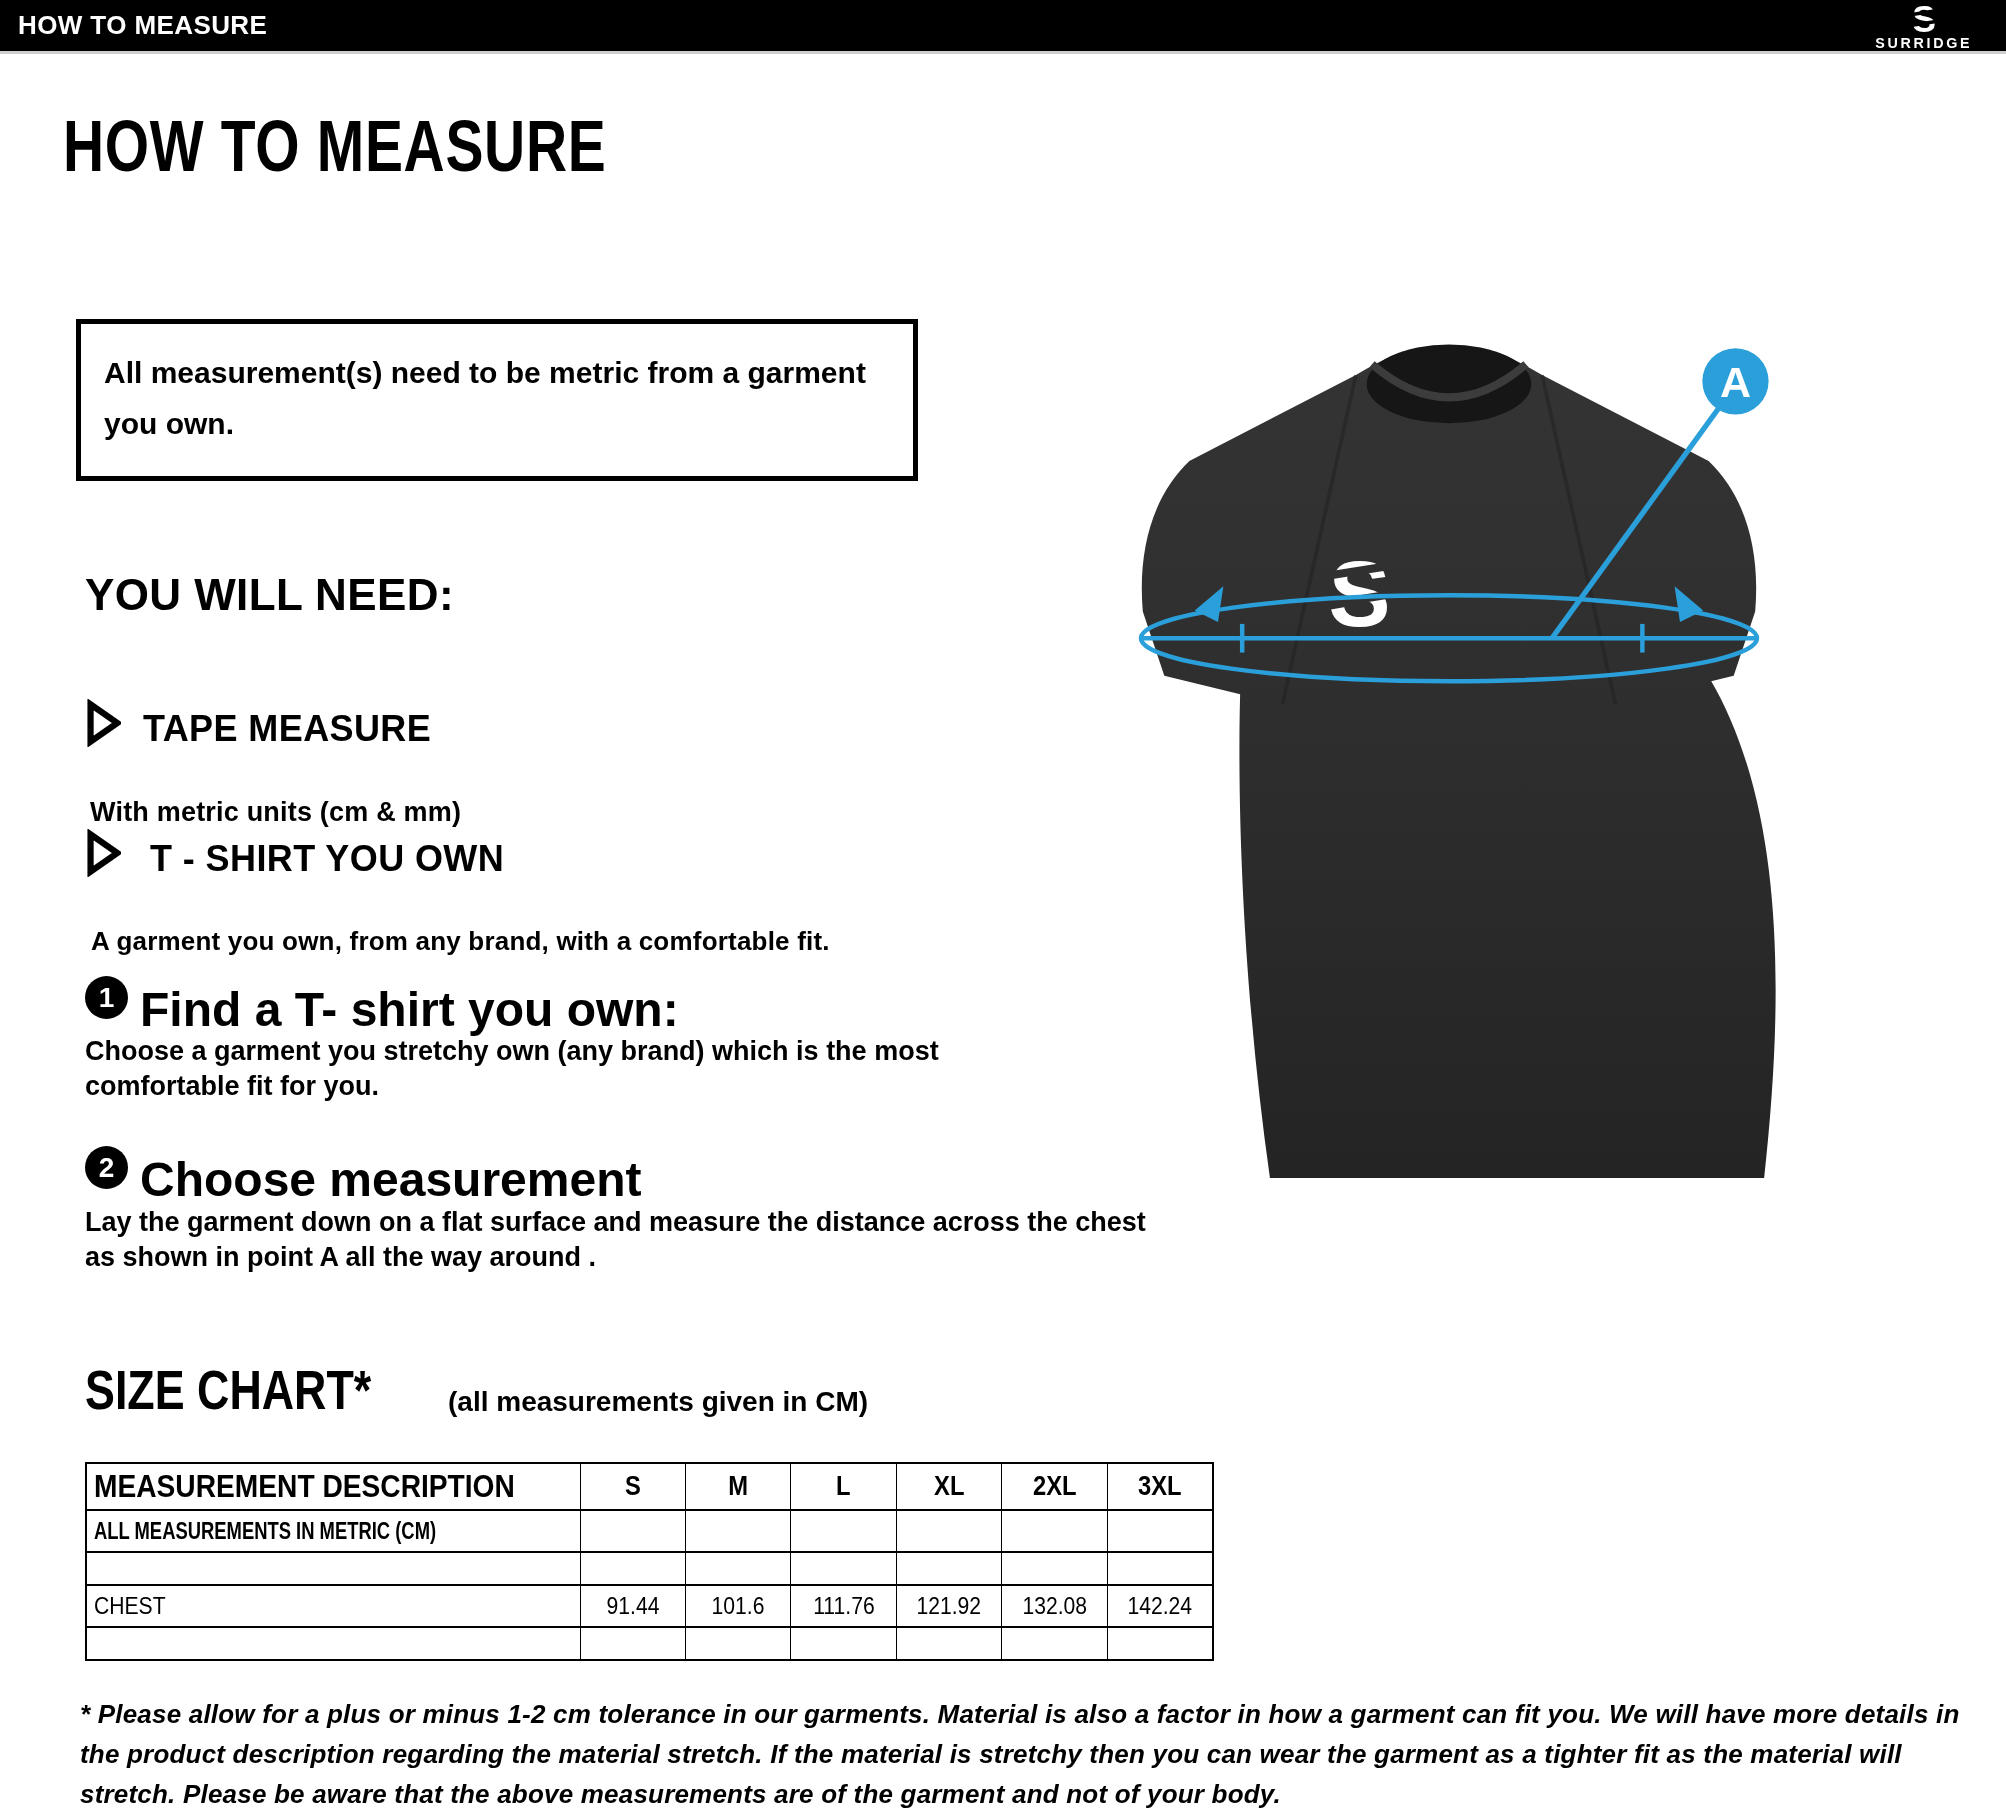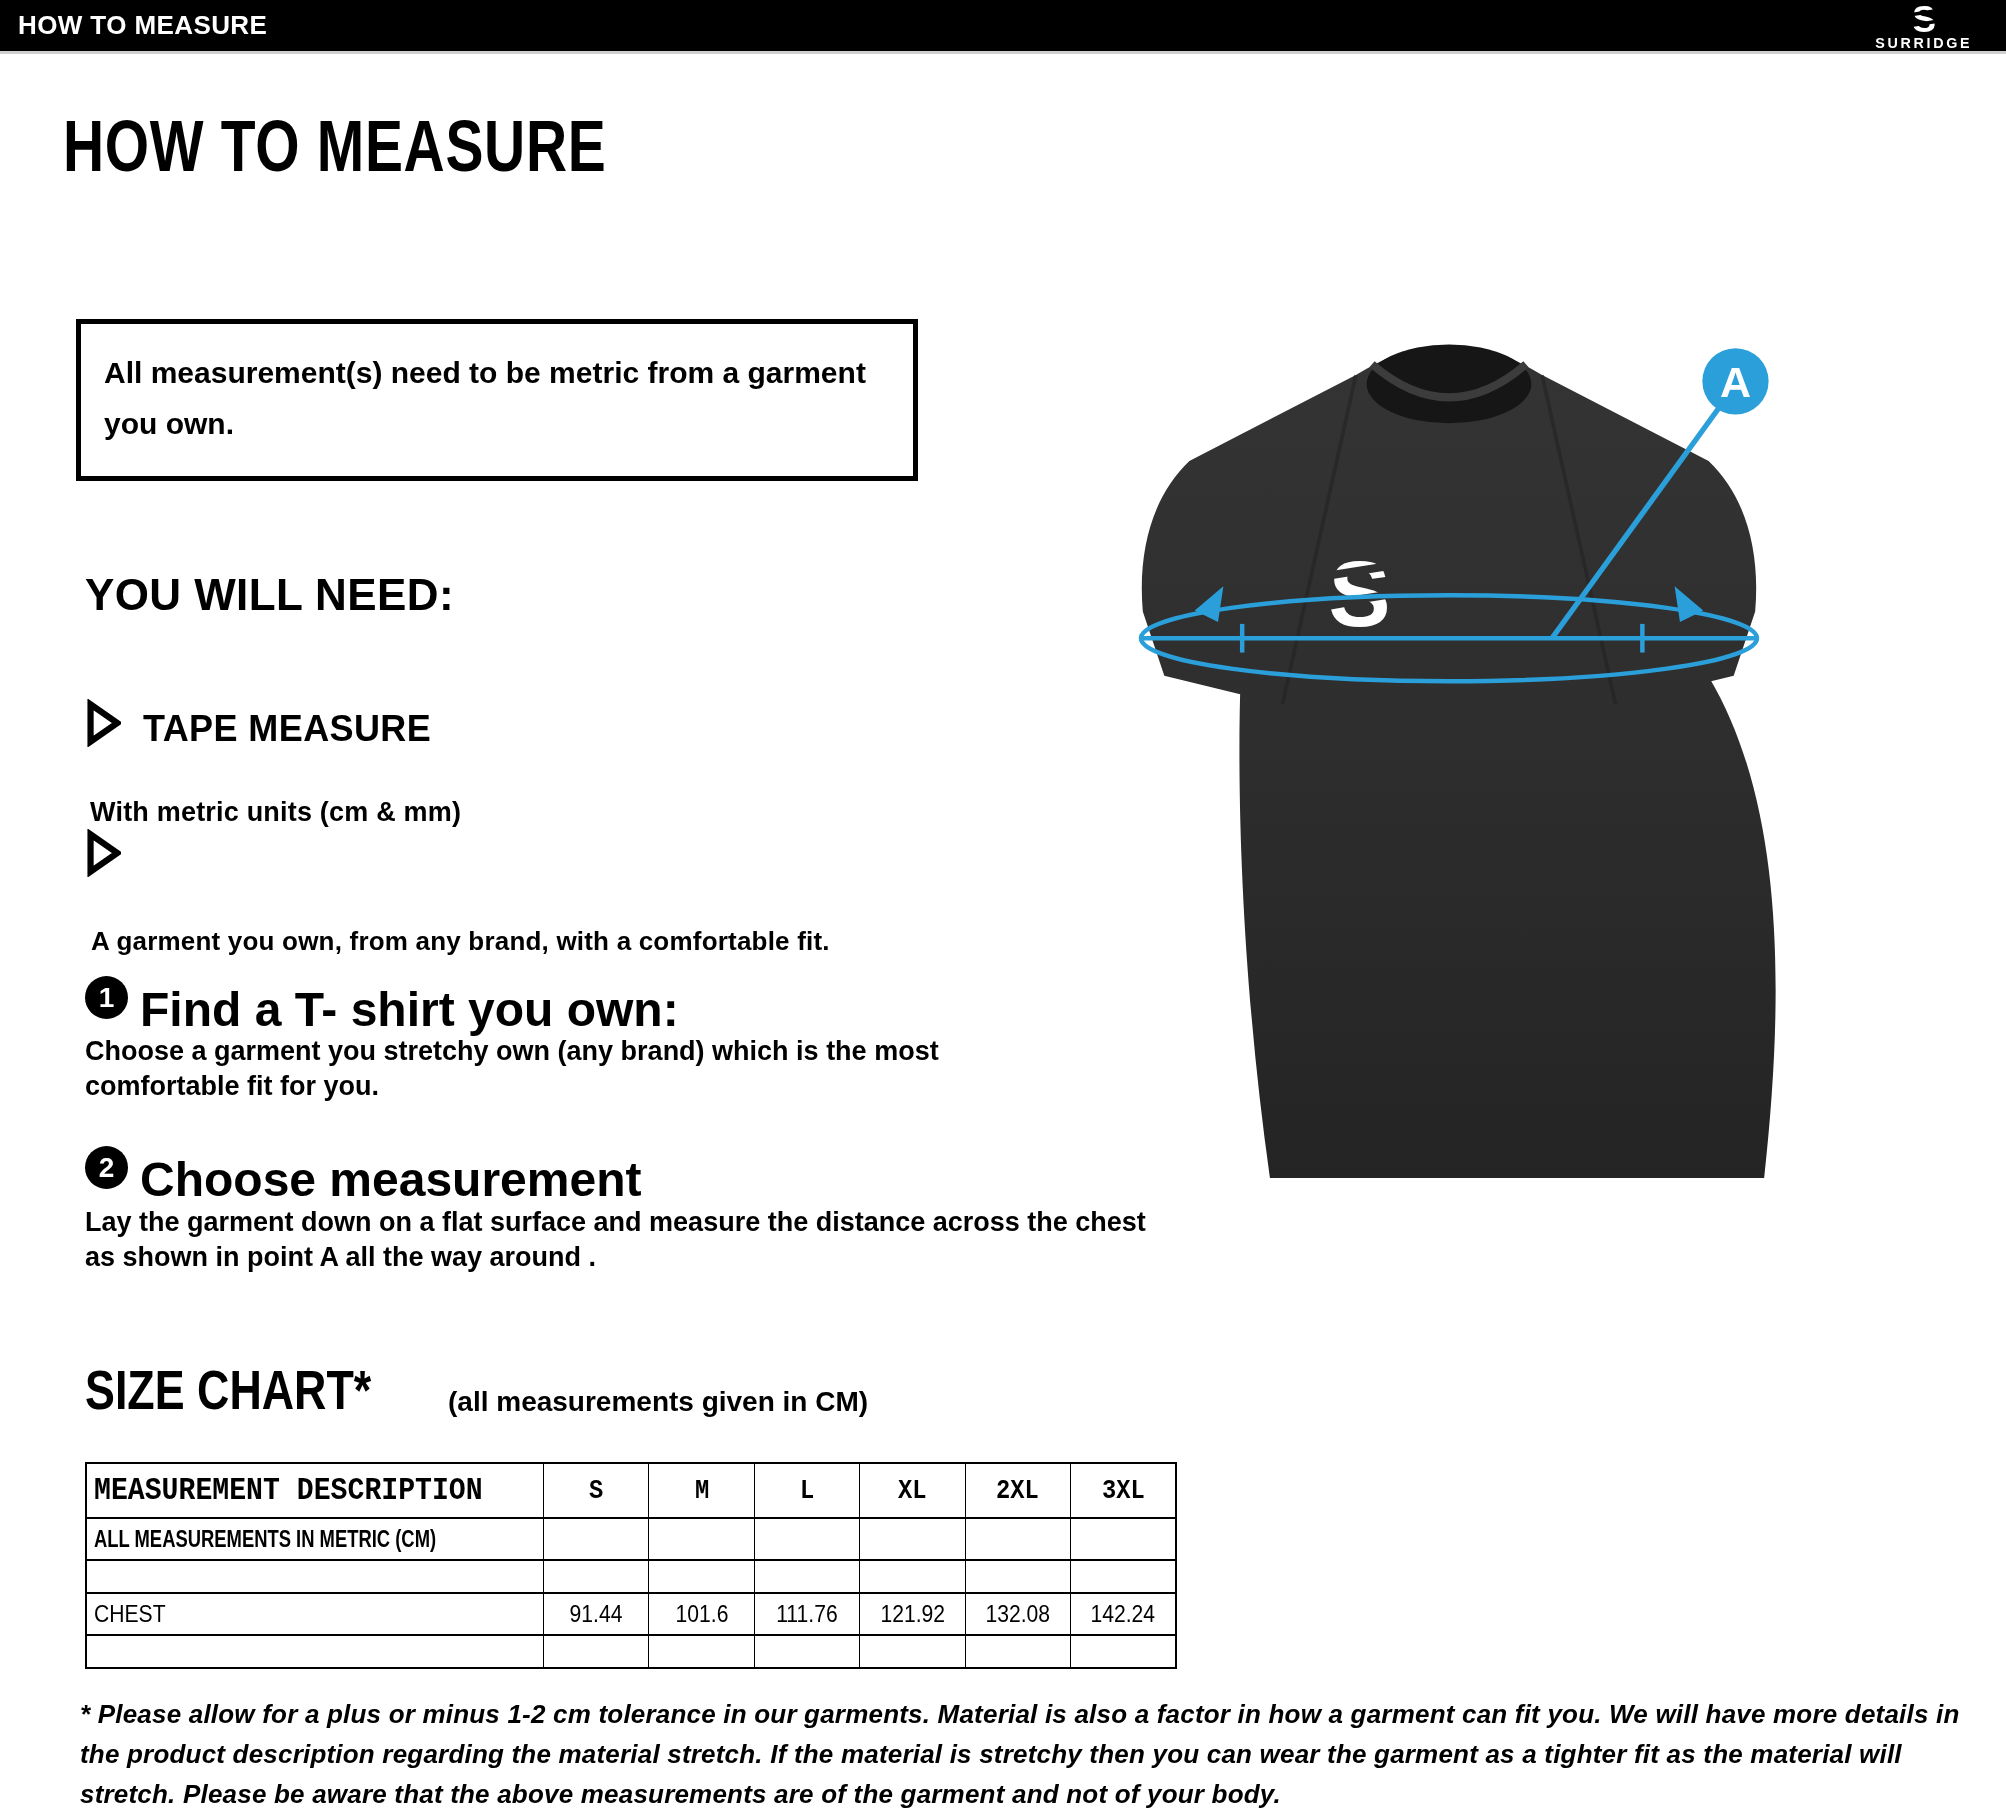--- a/index.html
+++ b/index.html
@@ -36,21 +36,21 @@
                display:flex;align-items:center;justify-content:center;font-size:28px;font-weight:800;}
   .step-title{position:absolute;font-size:48px;font-weight:800;}
   .step-desc{position:absolute;font-size:27px;font-weight:700;line-height:35px;}
 
   .sc-head{position:absolute;left:85px;top:1357px;font-size:56px;font-weight:900;}
   .sc-sub{position:absolute;left:448px;top:1386px;font-size:28px;font-weight:800;}
 
   table.size{position:absolute;left:85px;top:1462px;border-collapse:collapse;table-layout:fixed;}
   table.size td{border:1.8px solid #000;padding:0 7.2px;vertical-align:middle;overflow:hidden;}
   table.size tr{height:33px;}
-  table.size tr.hdr{height:55px;font-family:Liberation Mono, monospace;}
+  table.size tr.hdr{height:47px;}
   table.size tr.slim{height:42px;}
   table.size td{border-bottom-width:2.7px;border-top-width:2.7px;}
   table.size{border:2.7px solid #000;}
   td.desc{width:408px;text-align:left;}
   td.size-col{width:90px;text-align:center;}
   .th-desc{font-size:32px;font-weight:700;}
   .th-size{font-size:27px;font-weight:700;}
   .lbl{font-size:23px;font-weight:700;}
   .cell{font-size:24px;font-weight:500;}
 
@@ -93,20 +93,21 @@
 
   <svg class="tri-icon" style="left:85px;top:699px;" viewBox="0 0 40 54">
     <path d="M6 6 L36 27 L6 48 Z" fill="#fff" stroke="#000" stroke-width="7"></path>
   </svg>
   <div class="need-title" style="left:143px;top:708px;">TAPE MEASURE</div>
   <div class="need-desc" style="left:90px;top:759px;">With metric units (cm &amp; mm)</div>
 
   <svg class="tri-icon" style="left:85px;top:829px;" viewBox="0 0 40 54">
     <path d="M6 6 L36 27 L6 48 Z" fill="#fff" stroke="#000" stroke-width="7"></path>
   </svg>
+  <div class="need-title" style="left:150px;top:838px;">T - SHIRT YOU OWN</div>
   <div class="need-desc" style="left:91px;top:888px;font-size:26px;">A garment you own, from any brand, with a comfortable fit.</div>
 
   <div class="step-circle" style="left:85px;top:976px;">
     <span>1</span>
   </div>
   <div class="step-title" style="left:140px;top:982px;">Find a T- shirt you own:</div>
   <div class="step-desc" style="left:85px;top:1034px;width:963px;">Choose a garment you stretchy own (any brand) which is the most comfortable fit for you.</div>
 
   <div class="step-circle" style="left:85px;top:1146px;">
     <span>2</span>

